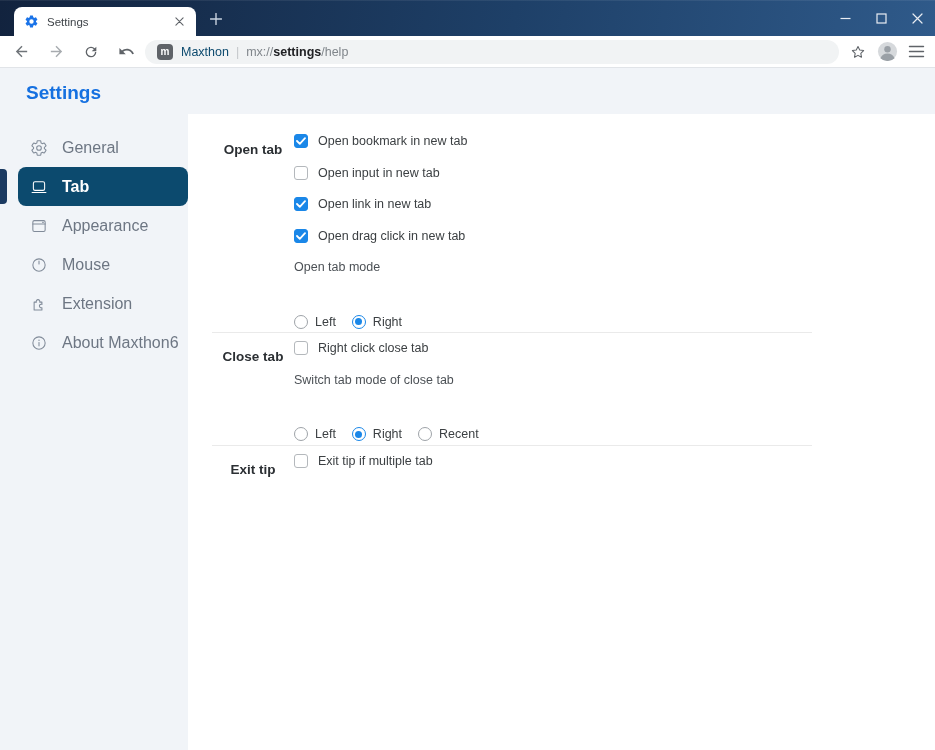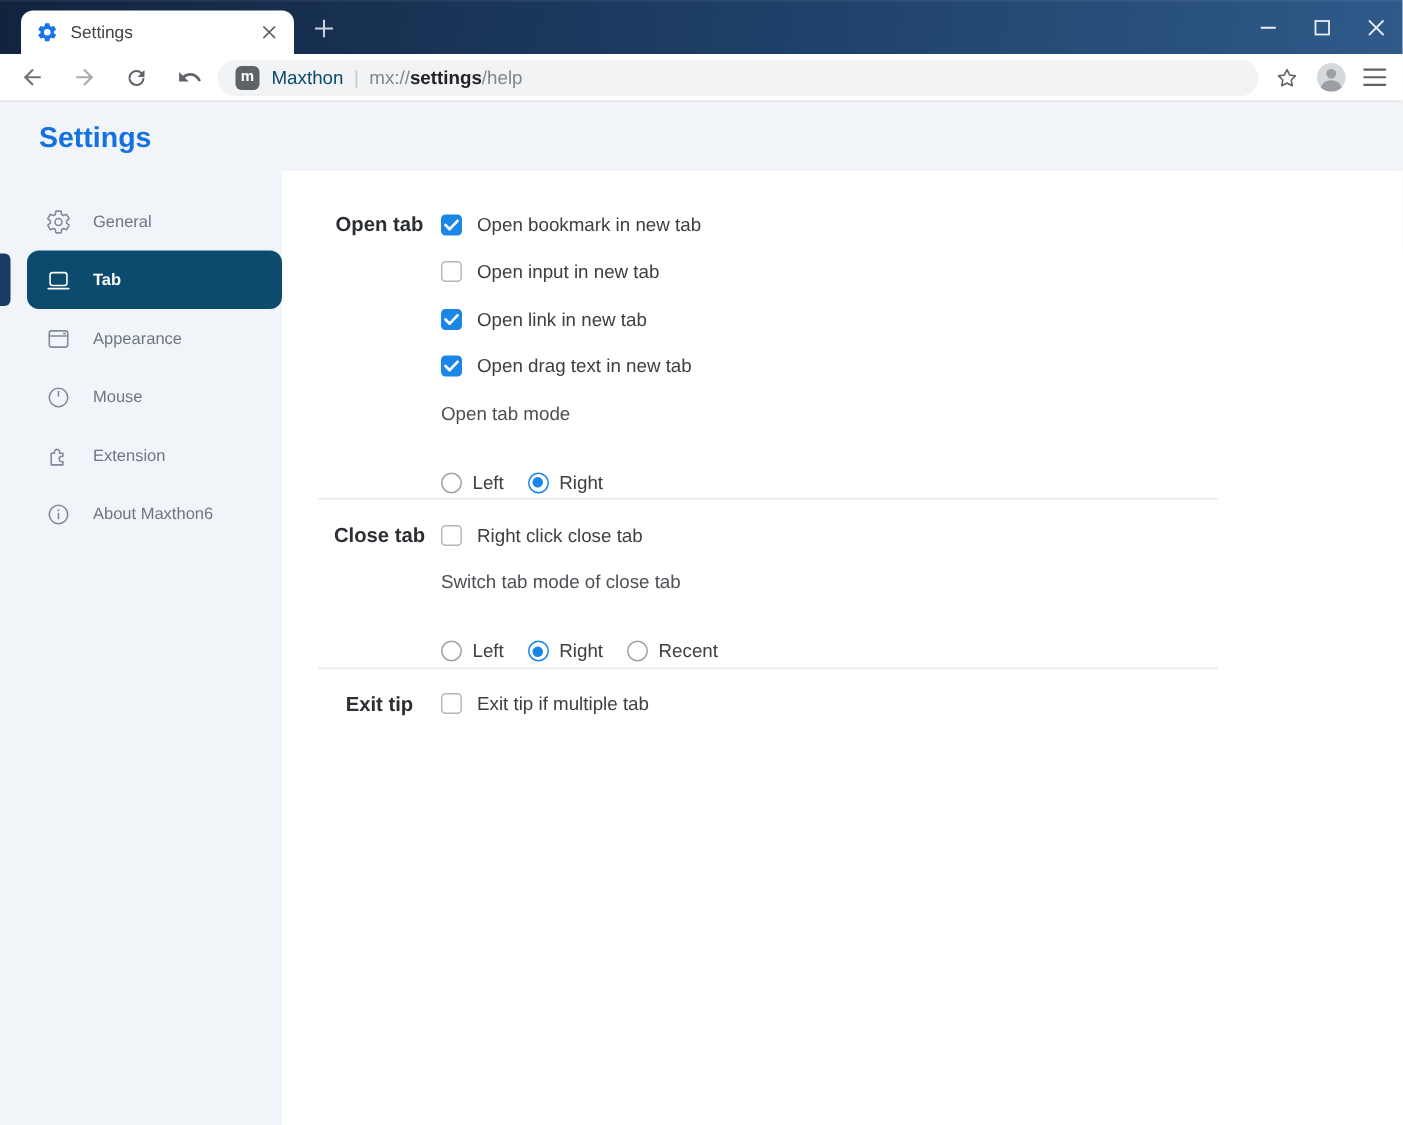--- a/index.html
+++ b/index.html
@@ -51,40 +51,40 @@
   .host { color:#202124; font-weight:600; }
   .toolbar-right { display:flex; align-items:center; gap:10px; }
   .tb-icon { display:flex; align-items:center; justify-content:center; cursor:pointer; }
   
   .page { position:absolute; left:0; top:68px; width:935px; height:682px; background:#f1f4f8; }
   .heading { position:absolute; left:26px; top:14px; font-size:19px; font-weight:bold; color:#1570e0; }
   .sidebar-nav { position:absolute; left:18px; top:60px; width:170px; }
   .nav-item { height:39px; display:flex; align-items:center; border-radius:8px; padding-left:12px; position:relative; cursor:pointer; }
   .nav-icon { width:18px; height:18px; color:#818b99; display:flex; flex:none; }
   .nav-icon svg { width:18px; height:18px; }
-  .nav-label { margin-left:14px; font-size:11px; color:#6d7683; white-space:nowrap; }
+  .nav-label { margin-left:14px; font-size:16px; color:#6d7683; white-space:nowrap; }
   .nav-item.selected { background:#0c4a6e; }
   .nav-item.selected .nav-icon { color:#ffffff; }
   .nav-item.selected .nav-label { color:#ffffff; font-weight:bold; }
   .nav-indicator {
     position:absolute; left:-18px; top:2px; width:7px; height:35px;
     background:#1b3a61; border-radius:0 4px 4px 0;
   }
   
   .content {
     position:absolute; left:188px; top:46px; right:0; bottom:0;
     background:#ffffff; padding-top:20px;
   }
   .section { display:flex; }
   .section-label {
     width:106px; padding-left:24px; flex:none;
     font-size:13.5px; font-weight:bold; color:#2b2f33; line-height:31.5px;text-align:center;
   }
   .rows { flex:1; }
-  .row { height:31.5px; display:flex; align-items:center; }
+  .row { height:31.5px; display:flex; }
   .checkbox {
     width:14px; height:14px; border-radius:3px; border:1px solid #b4b8bc; background:#fff;
     margin-right:10px; display:flex; align-items:center; justify-content:center; cursor:pointer; flex:none;
   }
   .checkbox.checked { background:#1a87e8; border-color:#1a87e8; }
   .row-label { font-size:12.5px; color:#3c4043; }
   .text-label { font-size:12.5px; color:#4c5156; }
   .radio-option { display:flex; align-items:center; margin-right:16px; cursor:pointer;margin-top:29px; }
   .radio {
     width:14px; height:14px; border-radius:50%; border:1px solid #9ea3a8; background:#fff;
@@ -267,21 +267,21 @@
               </svg>
             </span>
             <span class="row-label">Open link in new tab</span>
           </div>
           <div class="row">
             <span class="checkbox checked">
               <svg width="10" height="8" viewBox="0 0 10 8">
                 <polyline points="1,4 3.8,6.8 9,1.2" fill="none" stroke="#fff" stroke-width="1.8" stroke-linecap="round" stroke-linejoin="round"></polyline>
               </svg>
             </span>
-            <span class="row-label">Open drag text in new tab</span>
+            <span class="row-label">Open drag click in new tab</span>
           </div>
           <div class="row">
             <span class="text-label">Open tab mode</span>
           </div>
           <div class="row radio-row">
             <span class="radio-option">
               <span class="radio"></span>
               <span class="radio-label">Left</span>
             </span>
             <span class="radio-option">

